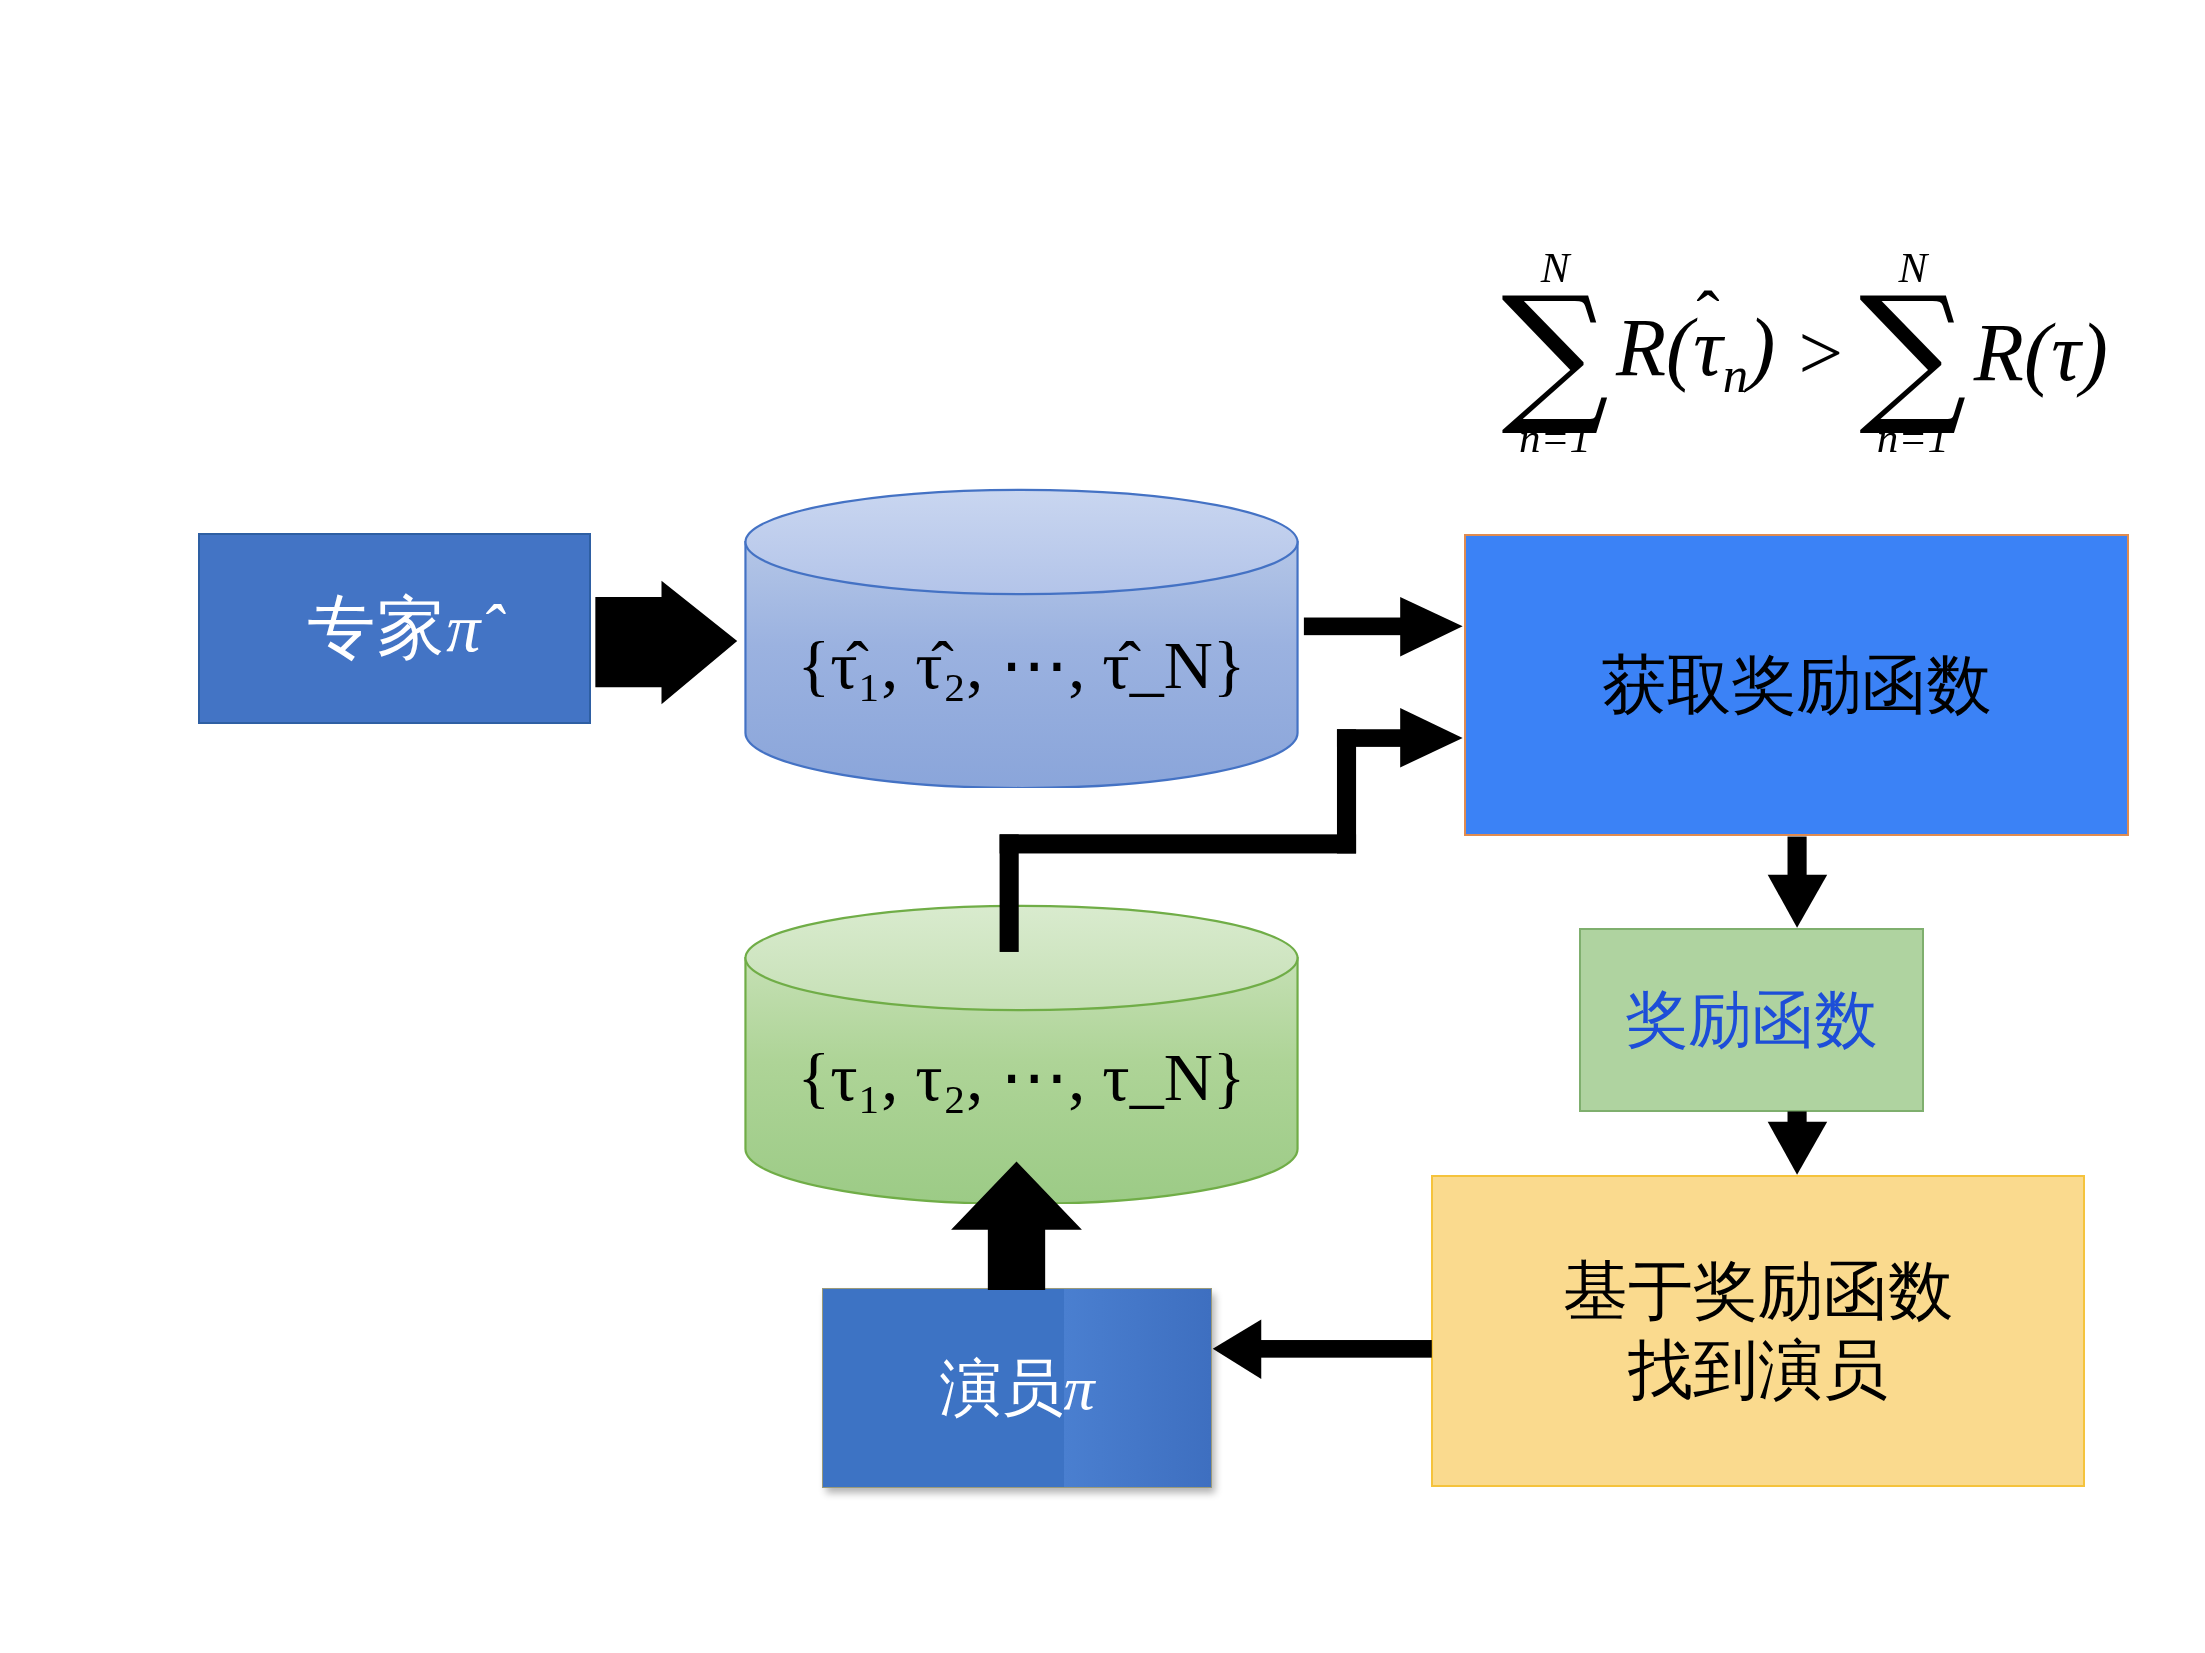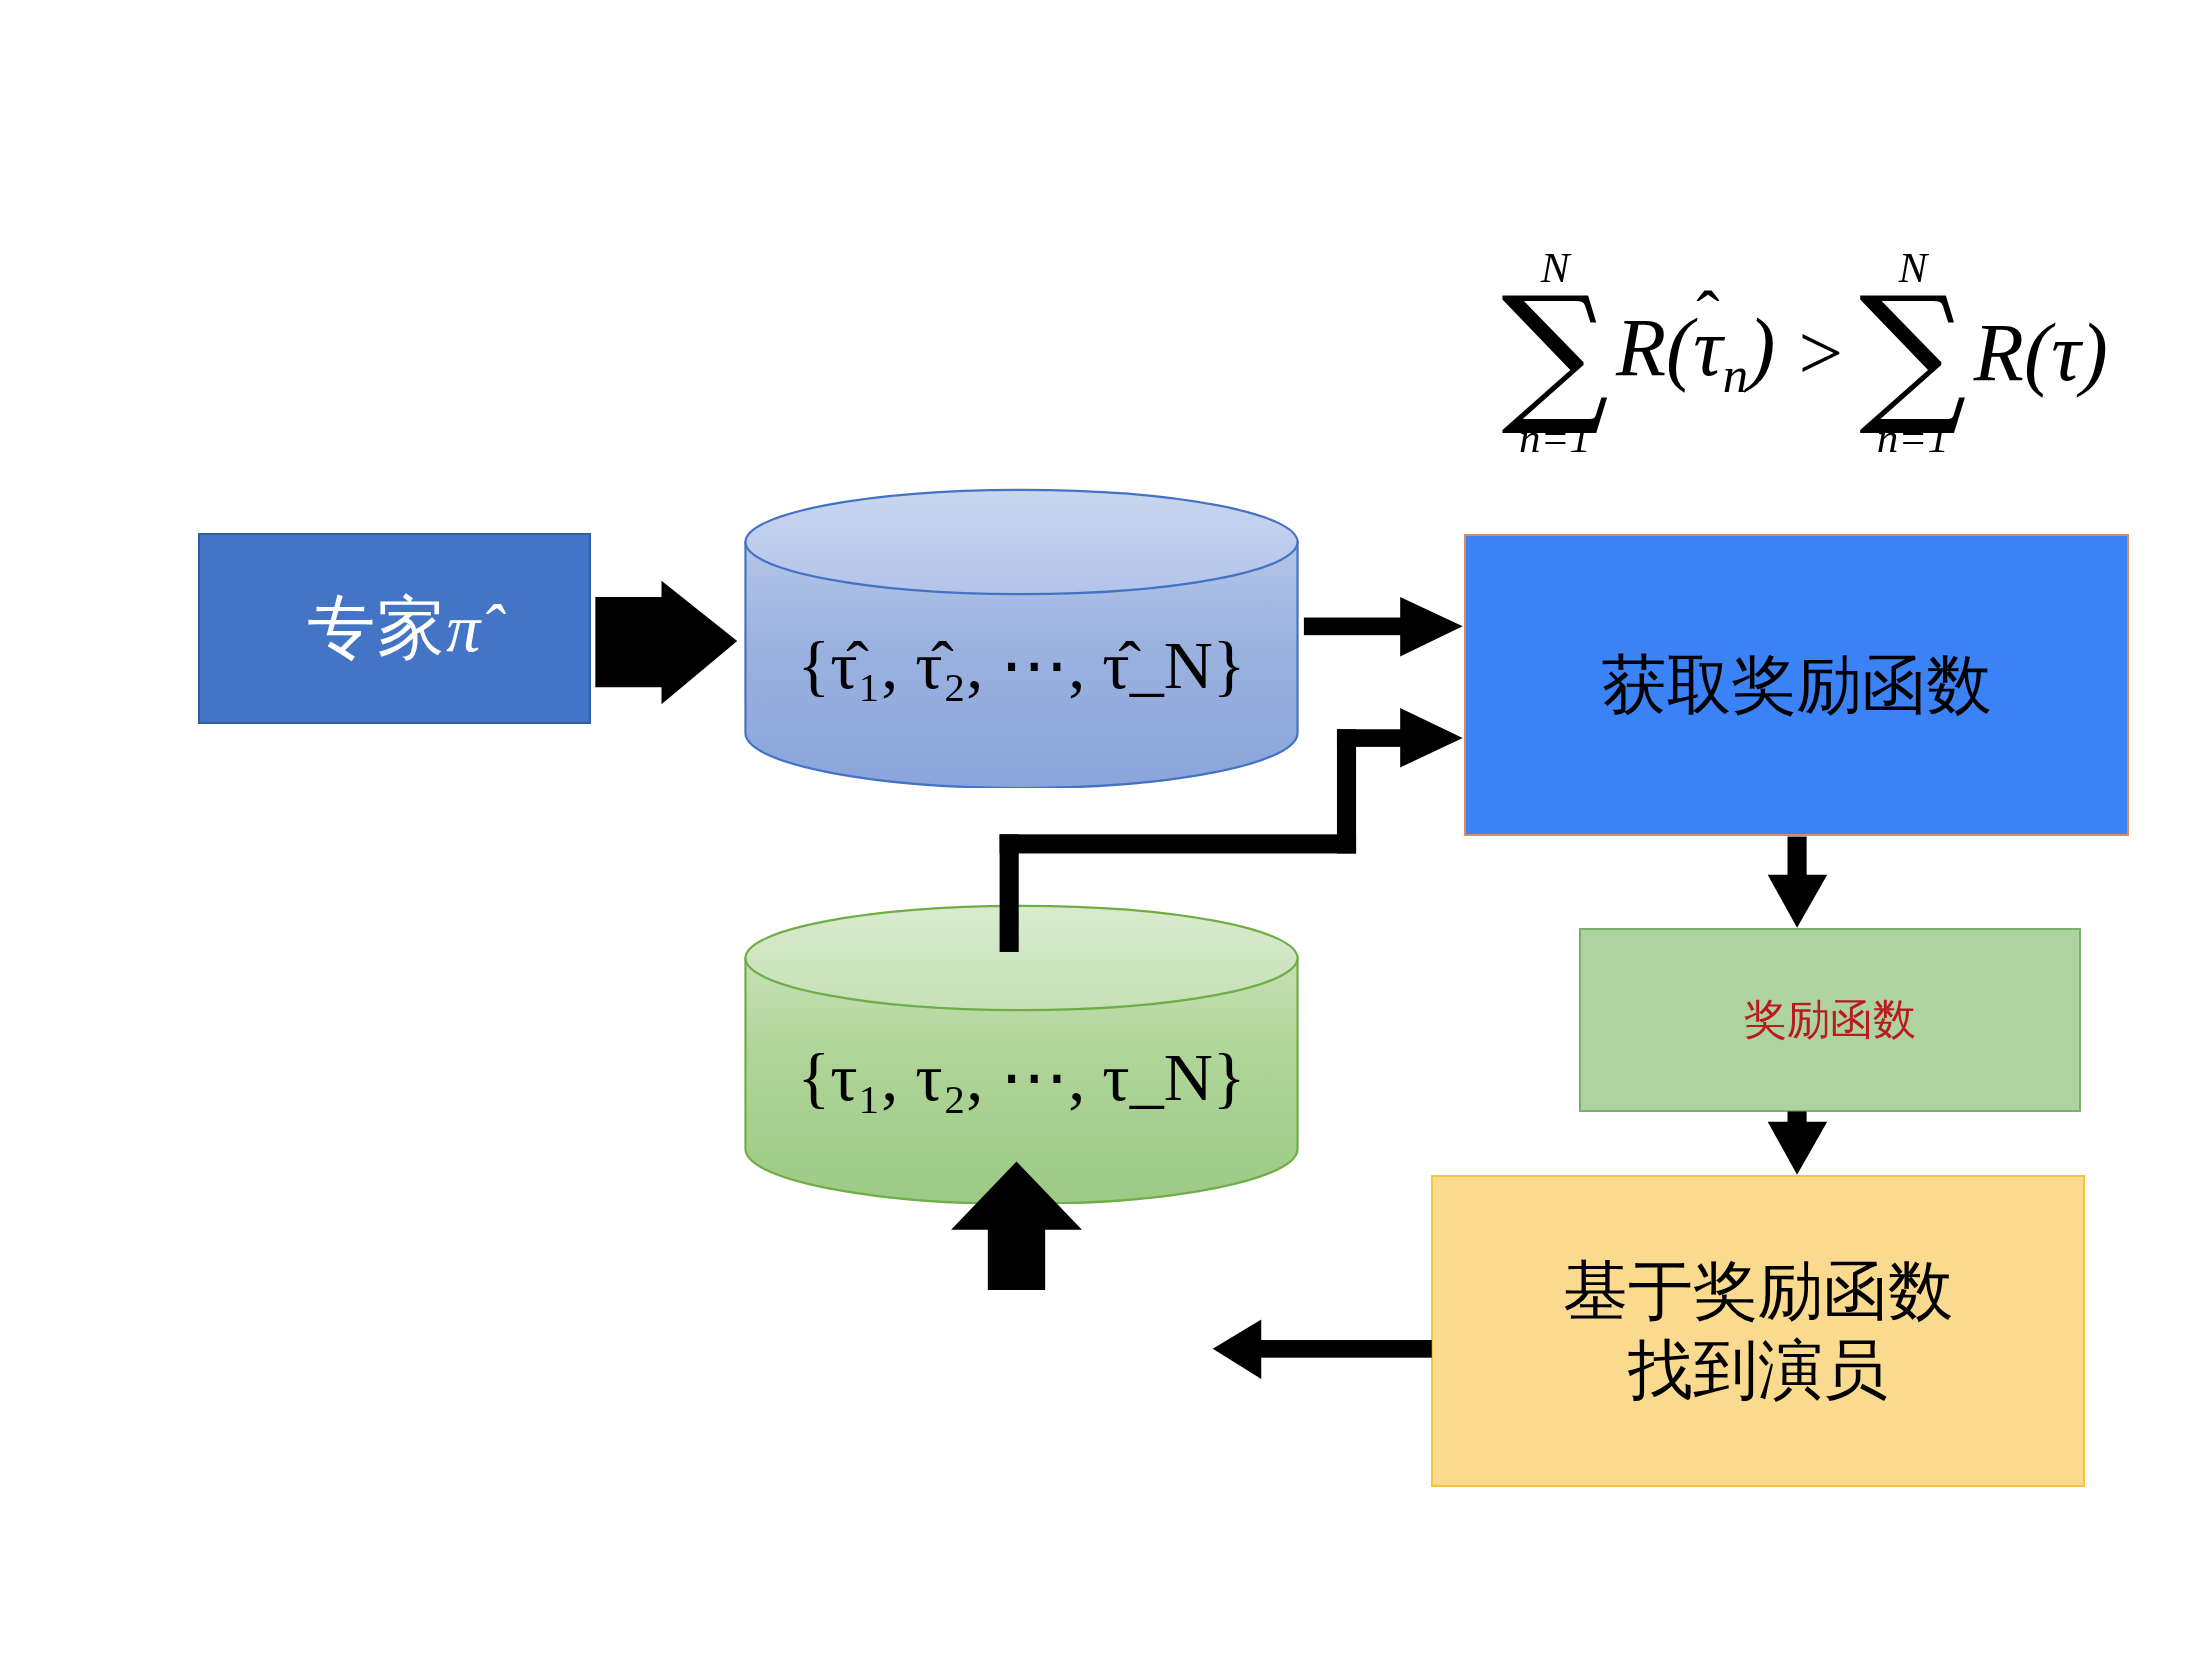--- a/index.html
+++ b/index.html
@@ -49,25 +49,25 @@
   #obtain-reward-box {
     left: 1464px; top: 534px; width: 665px; height: 302px;
     background: #3b82f6;
     border: 2.2px solid #E08B50;
     color: #000000;
     font-size: 65px;
   }
 
   
   #reward-function-box {
-    left: 1579px; top: 928px; width: 502px; height: 184px;
+    left: 1579px; top: 928px; width: 345px; height: 184px;
     background: #AFD3A0;
     border: 2.2px solid #7FAF6E;
-    color: #b91c1c;
-    font-size: 43px;
+    color: #1d4ed8;
+    font-size: 63px;
   }
 
   
   #find-actor-box {
     left: 1431px; top: 1175px; width: 654px; height: 312px;
     background: #FADA8E;
     border: 2.9px solid #F5C33C;
     color: #000000;
     font-size: 65px;
     line-height: 1.22;
@@ -215,20 +215,24 @@
 
   <div class="node" id="reward-function-box">
     <span>奖励函数</span>
   </div>
 
   <div class="node" id="find-actor-box">
     <span>基于奖励函数</span>
     <span>找到演员</span>
   </div>
 
+  <div class="node" id="actor-box">
+    <span>演员</span>
+      <span style="font-style:italic;">π</span>
+  </div>
 
   <svg id="arrow-layer" viewBox="0 0 3000 2250">
 
     <polygon fill="#000000" points="810,812 900,812 900,790 1003,872 900,958 900,935 810,935"></polygon>
 
     <g fill="#000000">
       <rect x="1774" y="840" width="155" height="24"></rect>
       <polygon points="1905,812 1990,852 1905,893"></polygon>
     </g>
 

